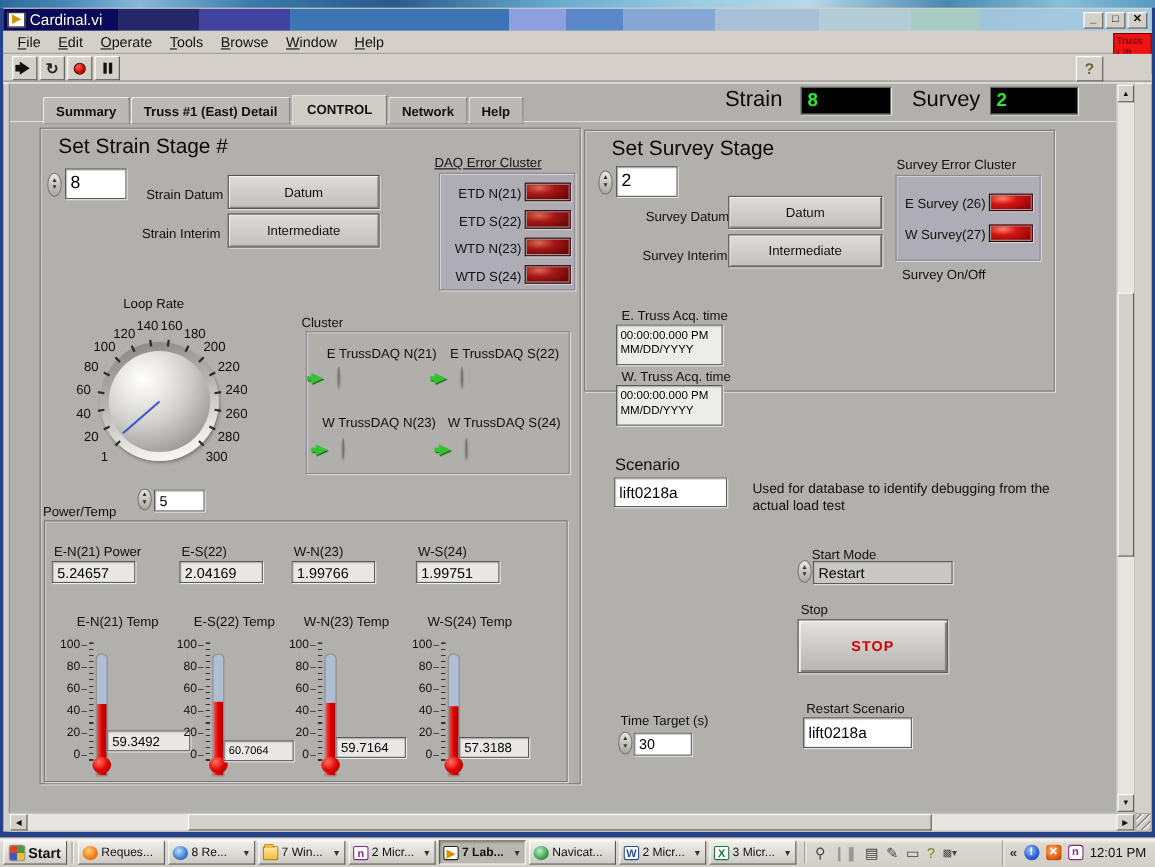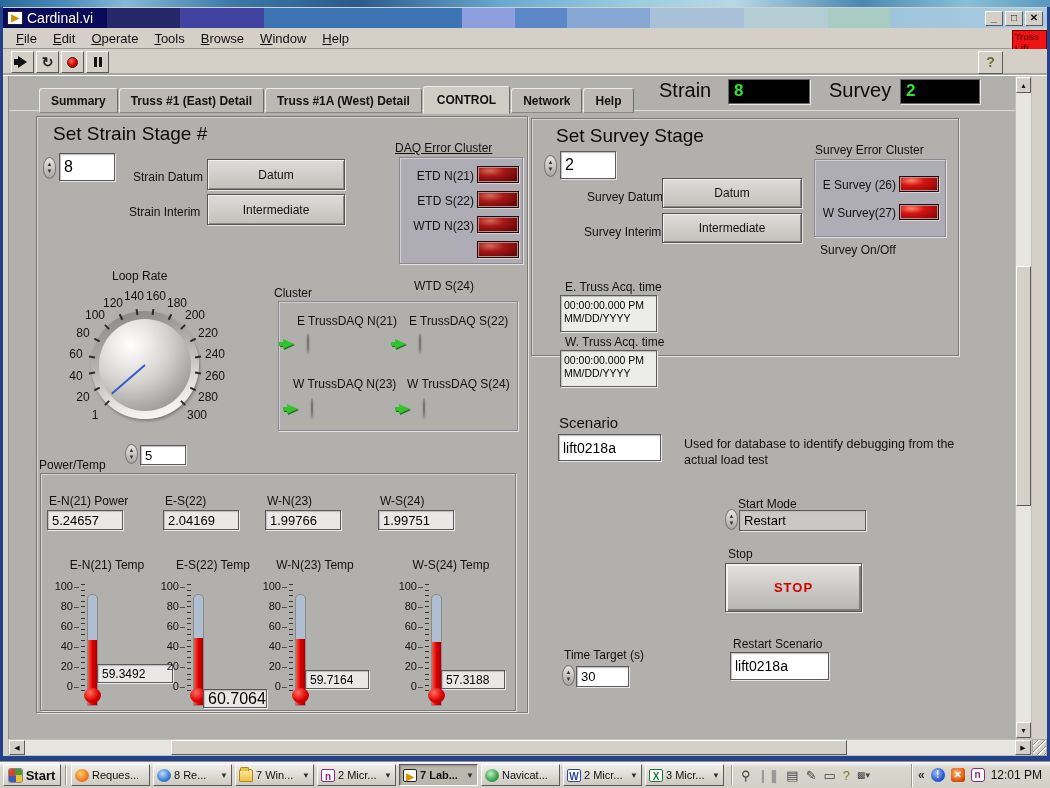--- a/index.html
+++ b/index.html
@@ -160,21 +160,20 @@
       </span>
   </div>
   <div class="abs help-btn">?</div>
 
   <div class="abs panel">
     <div class="abs tabline"></div>
 
     <div class="abs tabs">
       <span class="tab">Summary</span>
       <span class="tab">Truss #1 (East) Detail</span>
-      <span class="tab">Truss #1A (West) Detail</span>
       <span class="tab active">CONTROL</span>
       <span class="tab">Network</span>
       <span class="tab">Help</span>
     </div>
 
     <span class="abs hdr-label" style="left:650px; top:3px;">Strain</span>
     <span class="abs led-display" style="left:719px; top:3px; width:82px; height:25px;">8</span>
     <span class="abs hdr-label" style="left:820px; top:3px;text-align:center;">Survey</span>
     <span class="abs led-display" style="left:891px; top:3px; width:80px; height:25px;">2</span>
 
@@ -192,21 +191,21 @@
       <span class="abs lv-btn" style="left:170px; top:77px; width:138px; height:31px;">Intermediate</span>
 
       <span class="abs lv-label" style="left:358px; top:24px;text-decoration:underline;">DAQ Error Cluster</span>
       <div class="abs lv-cluster" style="left:362px; top:40px; width:124px; height:107px;">
         <span class="abs lv-label" style="left:4px; top:11px; width:70px; text-align:right;">ETD N(21)</span>
         <span class="abs led-red" style="left:77px; top:8px;"></span>
         <span class="abs lv-label" style="left:4px; top:36px; width:70px; text-align:right;">ETD S(22)</span>
         <span class="abs led-red" style="left:77px; top:33px;"></span>
         <span class="abs lv-label" style="left:4px; top:61px; width:70px; text-align:right;">WTD N(23)</span>
         <span class="abs led-red" style="left:77px; top:58px;"></span>
-        <span class="abs lv-label" style="left:4px; top:86px; width:70px; text-align:right;margin-top:35px;">WTD S(24)</span>
+        <span class="abs lv-label" style="left:4px; top:86px; width:70px; text-align:right;">WTD S(24)</span>
         <span class="abs led-red" style="left:77px; top:83px;"></span>
       </div>
 
       <span class="abs lv-label" style="left:75px; top:152px;">Loop Rate</span>
       <div class="abs knob-ring" style="left:54px; top:194px; width:108px; height:108px;"></div>
       <div class="abs knob-ball" style="left:62px; top:202px; width:92px; height:92px;"></div>
       <div class="abs needle" style="left:108px; top:247px; width:44px; transform:rotate(139deg);"></div>
       <span class="abs knob-tick" style="left:67px; top:285px; transform:rotate(135deg);"></span>
       <span class="abs knob-tick" style="left:57px; top:271px; transform:rotate(153deg);"></span>
       <span class="abs knob-tick" style="left:52px; top:255px; transform:rotate(171deg);"></span>
@@ -293,40 +292,40 @@
               <span>60</span>
               <span>40</span>
               <span>20</span>
               <span>0</span>
             </div>
           <div class="abs therm-ticks" style="left:28px; top:26px;"></div>
           <div class="abs therm-tube" style="left:34px; top:22px;">
               <div class="therm-fill" style="height: 60.7%;"></div>
             </div>
           <div class="abs therm-bulb" style="left:31px; top:130px;"></div>
-          <span class="abs lv-ind" style="left:44px; top:131px; width:64px; height:19px; font-size:16px;">60.7064</span>
+          <span class="abs lv-ind" style="left:44px; top:115px; width:64px; height:19px; font-size:10px;">60.7064</span>
         </div>
         <div class="abs" style="left:220px; top:84px; width:110px; height:152px;">
           <div class="lv-label" style="text-align:center; width:108px;">W-N(23) Temp</div>
           <div class="abs therm-scale" style="left:0; top:22px;">
               <span>100</span>
               <span>80</span>
               <span>60</span>
               <span>40</span>
               <span>20</span>
               <span>0</span>
             </div>
           <div class="abs therm-ticks" style="left:28px; top:26px;"></div>
           <div class="abs therm-tube" style="left:34px; top:22px;">
               <div class="therm-fill" style="height: 59.7%;"></div>
             </div>
           <div class="abs therm-bulb" style="left:31px; top:130px;"></div>
           <span class="abs lv-ind" style="left:44px; top:112px; width:64px; height:19px; font-size:12px;">59.7164</span>
         </div>
-        <div class="abs" style="left:332px; top:84px; width:110px; height:152px;margin-left:24px;">
+        <div class="abs" style="left:332px; top:84px; width:110px; height:152px;">
           <div class="lv-label" style="text-align:center; width:108px;">W-S(24) Temp</div>
           <div class="abs therm-scale" style="left:0; top:22px;">
               <span>100</span>
               <span>80</span>
               <span>60</span>
               <span>40</span>
               <span>20</span>
               <span>0</span>
             </div>
           <div class="abs therm-ticks" style="left:28px; top:26px;"></div>

